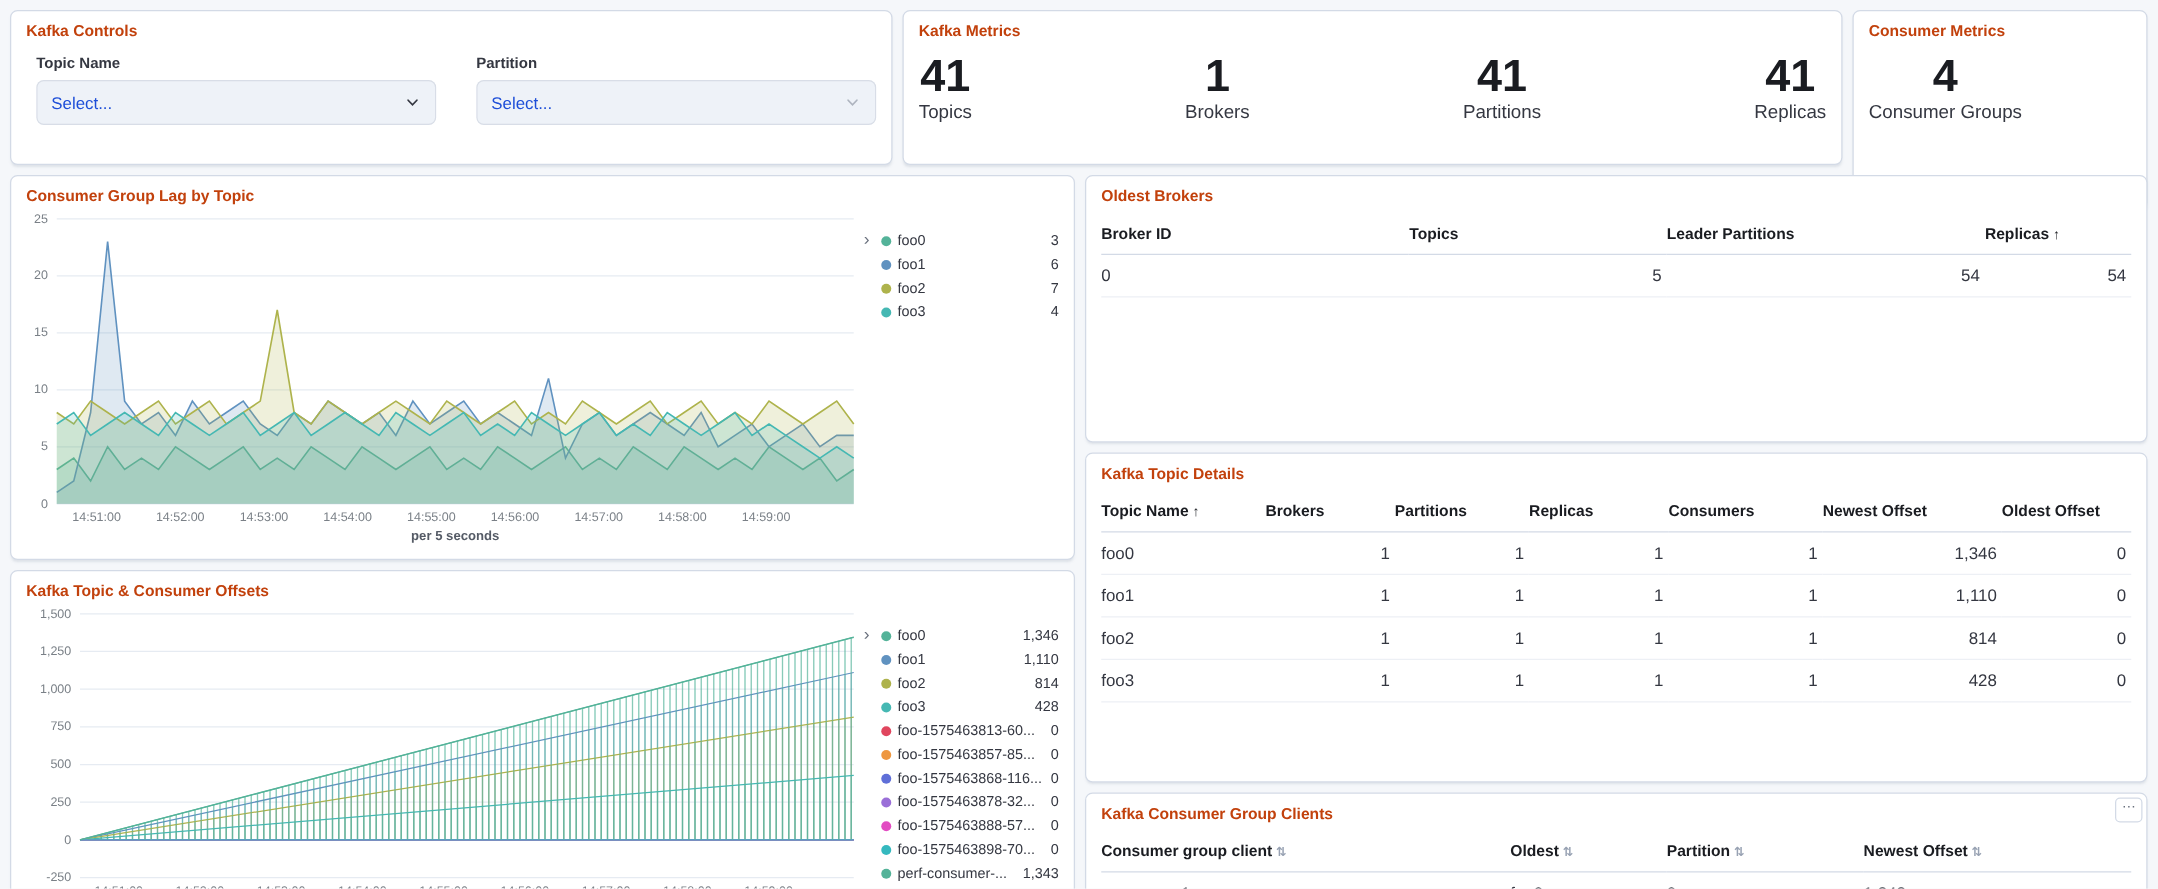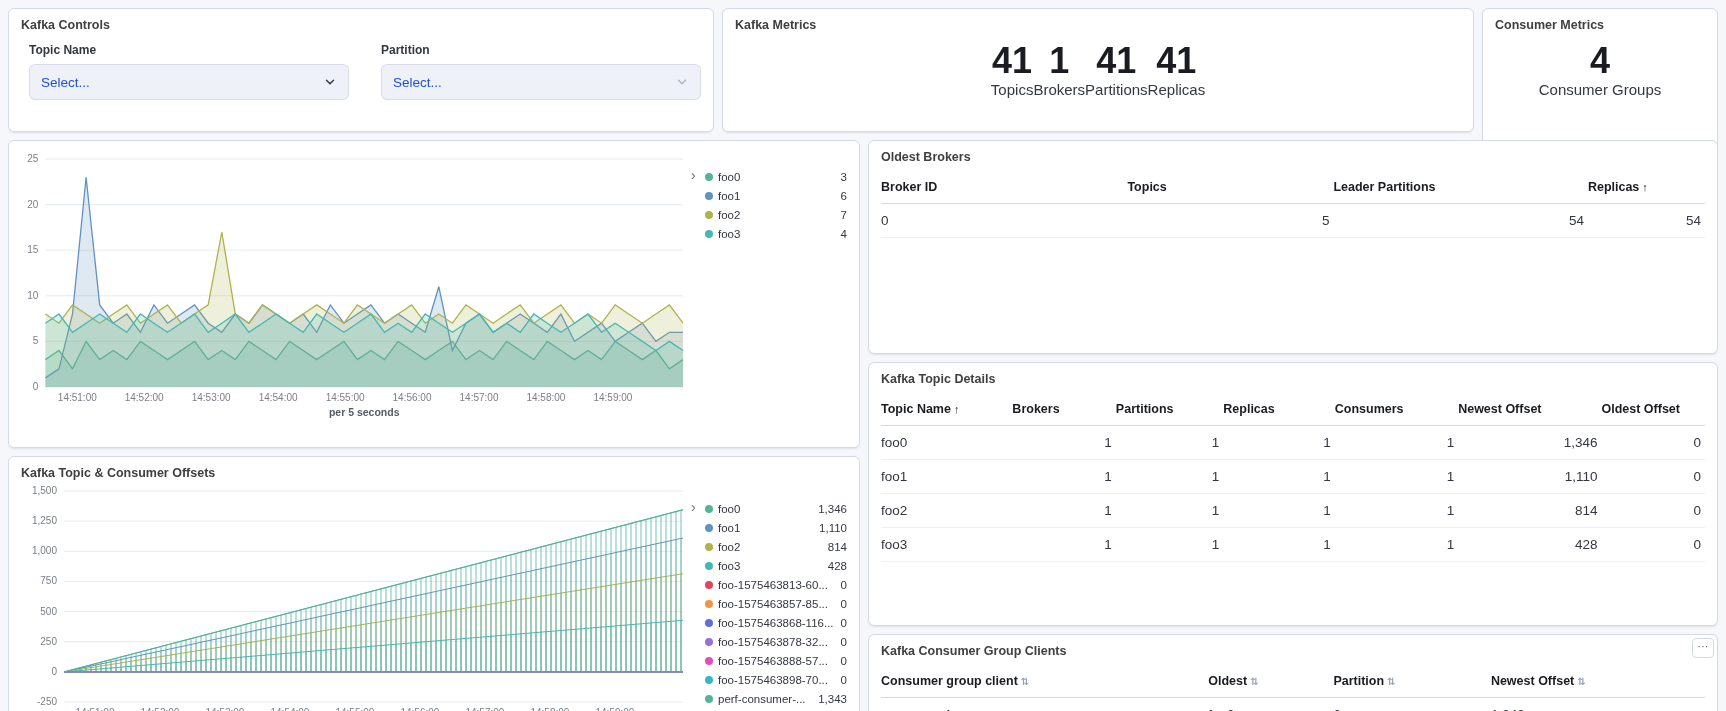--- a/index.html
+++ b/index.html
@@ -1,40 +1,40 @@
 <!DOCTYPE html>
 <html><head>
 <meta charset="utf-8">
 <style>
   html,body{margin:0;padding:0;background:#F5F7FA;}
   .page{position:relative;width:1726px;height:711px;background:#F5F7FA;overflow:hidden;
         font-family:"Liberation Sans","DejaVu Sans",sans-serif;color:#343741;}
   .panel{position:absolute;background:#fff;border:1px solid #D3DAE6;border-radius:6px;
          box-shadow:0 2px 2px -1px rgba(152,162,179,.25);padding:8px 12px;box-sizing:border-box;}
-  .panel-title{font-size:12.5px;font-weight:700;color:#404040;line-height:16px;}
+  .panel-title{font-size:12.5px;font-weight:700;color:#c2410c;line-height:16px;}
 
   #p-controls{left:8px;top:8px;width:706px;height:124px;}
   #p-metrics{left:722px;top:8px;width:752px;height:124px;}
   #p-consumer{left:1482px;top:8px;width:236px;height:160px;}
   #p-lag{left:8px;top:140px;width:852px;height:308px;}
   #p-offsets{left:8px;top:456px;width:852px;height:300px;}
   #p-brokers{left:868px;top:140px;width:850px;height:214px;}
   #p-details{left:868px;top:362px;width:850px;height:264px;}
   #p-clients{left:868px;top:634px;width:850px;height:140px;}
 
   
   .controls-row{display:flex;gap:32px;padding:10px 8px 0;}
   .field-label{font-size:12px;font-weight:700;color:#343741;margin-bottom:7px;}
   .combo{width:320px;height:36px;background:#eef2f8;border-radius:6px;
          box-shadow:inset 0 0 0 1px rgba(86,100,130,.14);display:flex;align-items:center;
          justify-content:space-between;padding:0 12px;box-sizing:border-box;cursor:pointer;}
   .combo .ph{font-size:13.5px;color:#1d4ed8;}
 
   
-  .metrics-row{display:flex;justify-content:center;margin-top:9px;}
+  .metrics-row{display:flex;justify-content:space-between;margin-top:9px;}
   .metric{text-align:center;}
   .metric-value{font-size:36px;font-weight:700;color:#1a1c21;line-height:1.08;}
   .metric-label{font-size:15px;color:#343741;}
 
   
   .chart-flex{display:flex;margin-top:4px;}
   .chart-area{flex:1;min-width:0;}
   #lag-chart{height:268px;}
   #offsets-chart{height:235px;}
   .legend-col{width:156px;display:flex;gap:3px;padding-top:14px;box-sizing:border-box;}
@@ -122,20 +122,21 @@
     <div class="panel-title">Consumer Metrics</div>
     <div class="metrics-row">
         <div class="metric">
           <div class="metric-value">4</div>
           <div class="metric-label">Consumer Groups</div>
         </div>
       </div>
   </section>
 
   <section class="panel" id="p-lag">
+    <div class="panel-title">Consumer Group Lag by Topic</div>
     <div class="chart-flex">
       <div class="chart-area" id="lag-chart"><svg class="chart-svg" width="670" height="268">
             <line x1="24.4" x2="662" y1="234.0" y2="234.0" stroke="#E6EBF2" stroke-width="1"></line>
             <text class="tick" x="17.4" y="237" text-anchor="end">0</text>
             <line x1="24.4" x2="662" y1="188.4" y2="188.4" stroke="#E6EBF2" stroke-width="1"></line>
             <text class="tick" x="17.4" y="191.4" text-anchor="end">5</text>
             <line x1="24.4" x2="662" y1="142.8" y2="142.8" stroke="#E6EBF2" stroke-width="1"></line>
             <text class="tick" x="17.4" y="145.8" text-anchor="end">10</text>
             <line x1="24.4" x2="662" y1="97.2" y2="97.2" stroke="#E6EBF2" stroke-width="1"></line>
             <text class="tick" x="17.4" y="100.2" text-anchor="end">15</text>

